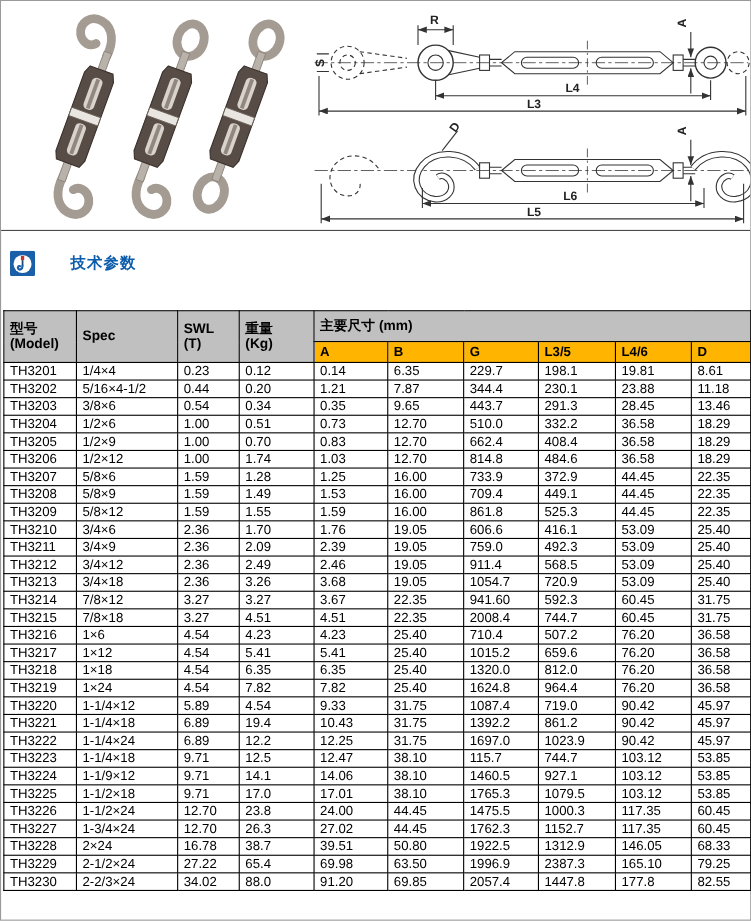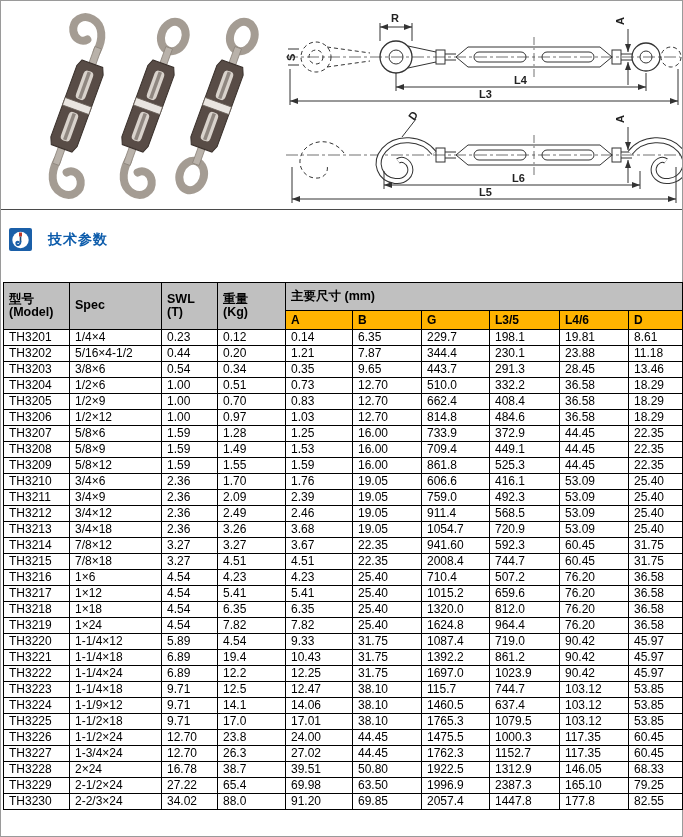--- a/index.html
+++ b/index.html
@@ -16,21 +16,21 @@
   .media-section {
     position:absolute; left:0; top:0; width:681px; height:208px;
     border-bottom:1px solid #4a4a4a; background:#fff;
   }
   .photo-svg { position:absolute; left:16px; top:4px; }
   .drawing-top { position:absolute; left:283px; top:10px; }
   .drawing-bottom { position:absolute; left:283px; top:108px; }
 
   
   .section-heading {
-    position:absolute; left:8px; top:227px; display:flex; align-items:center; gap:16px;
+    position:absolute; left:8px; top:227px; display:flex; align-items:center; gap:32px;
   }
   .heading-icon { width:23px; height:23px; display:block; }
   .heading-text {
     color:var(--title-blue,#0d5cab); font-size:14px; font-weight:bold; letter-spacing:1px;
   }
 
   
   .spec-table {
     position:absolute; left:2px; top:281px; width:679px; height:509px;
     border-collapse:collapse; table-layout:fixed; font-size:12px;
@@ -320,21 +320,21 @@
           <td>12.70</td>
           <td>662.4</td>
           <td>408.4</td>
           <td>36.58</td>
           <td>18.29</td>
         </tr>
         <tr>
           <td>TH3206</td>
           <td>1/2×12</td>
           <td>1.00</td>
-          <td>0.97</td>
+          <td>1.74</td>
           <td>1.03</td>
           <td>12.70</td>
           <td>814.8</td>
           <td>484.6</td>
           <td>36.58</td>
           <td>18.29</td>
         </tr>
         <tr>
           <td>TH3207</td>
           <td>5/8×6</td>
@@ -540,21 +540,21 @@
           <td>53.85</td>
         </tr>
         <tr>
           <td>TH3224</td>
           <td>1-1/9×12</td>
           <td>9.71</td>
           <td>14.1</td>
           <td>14.06</td>
           <td>38.10</td>
           <td>1460.5</td>
-          <td>637.4</td>
+          <td>927.1</td>
           <td>103.12</td>
           <td>53.85</td>
         </tr>
         <tr>
           <td>TH3225</td>
           <td>1-1/2×18</td>
           <td>9.71</td>
           <td>17.0</td>
           <td>17.01</td>
           <td>38.10</td>

